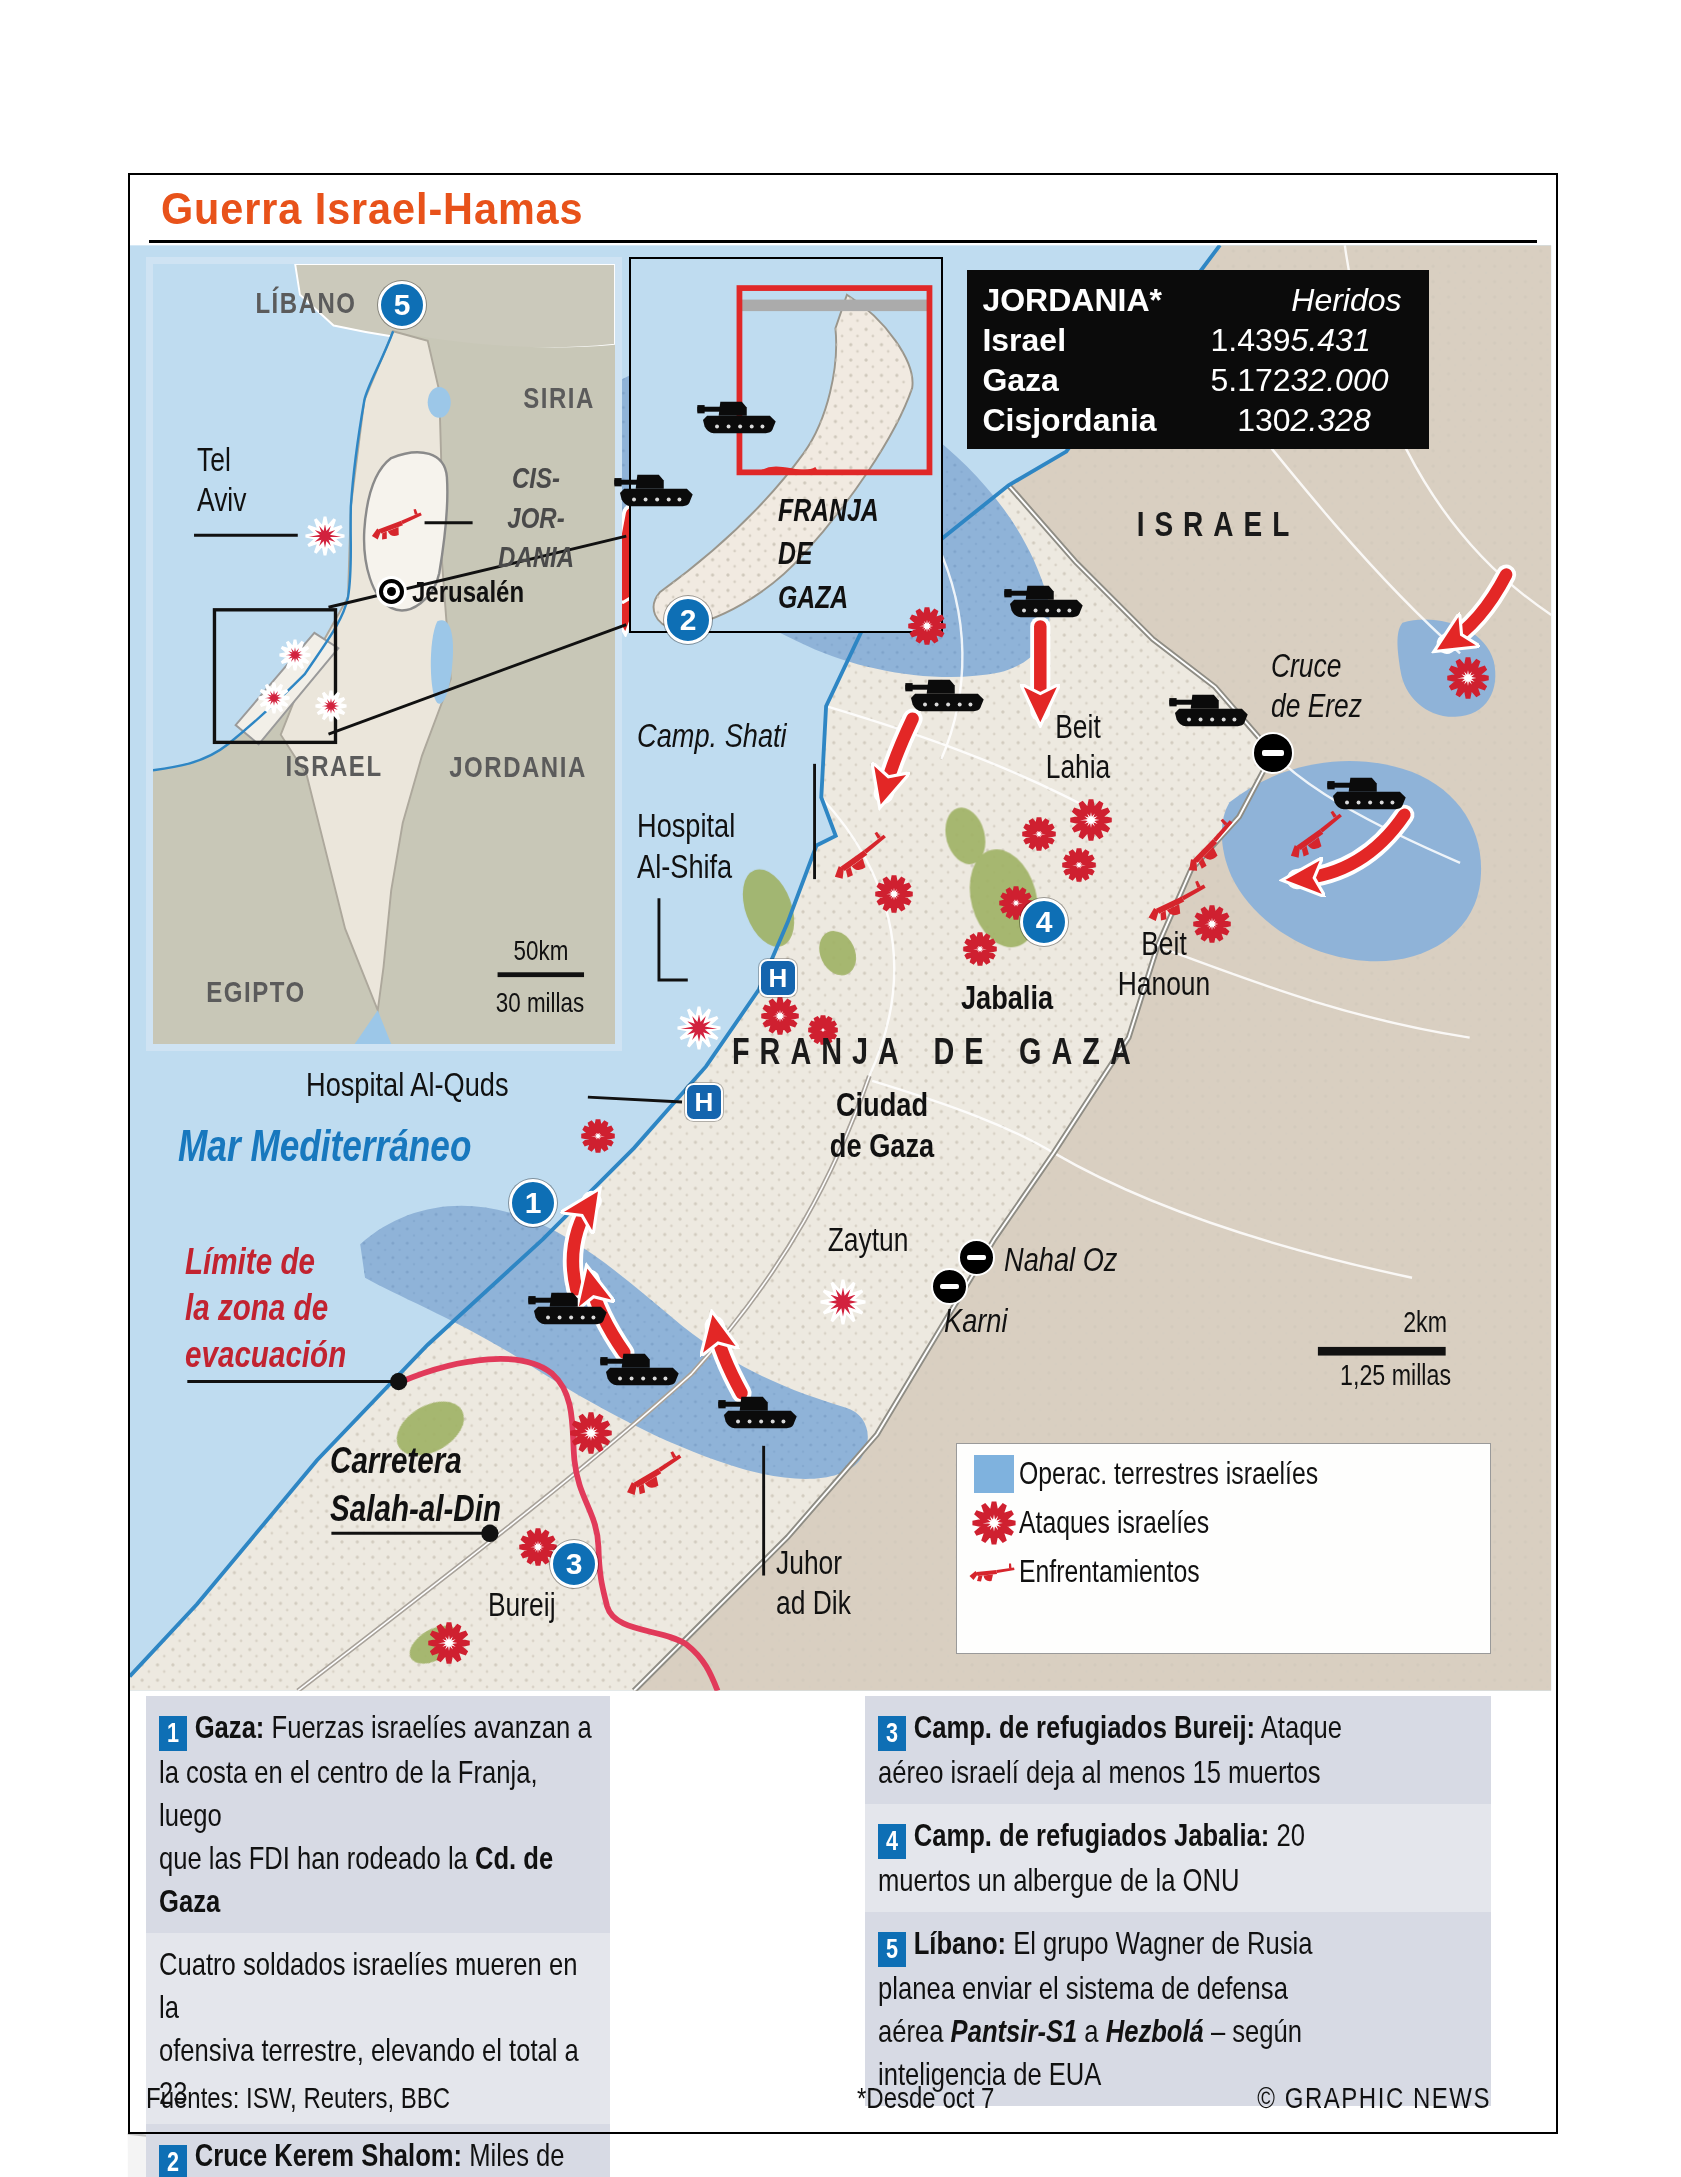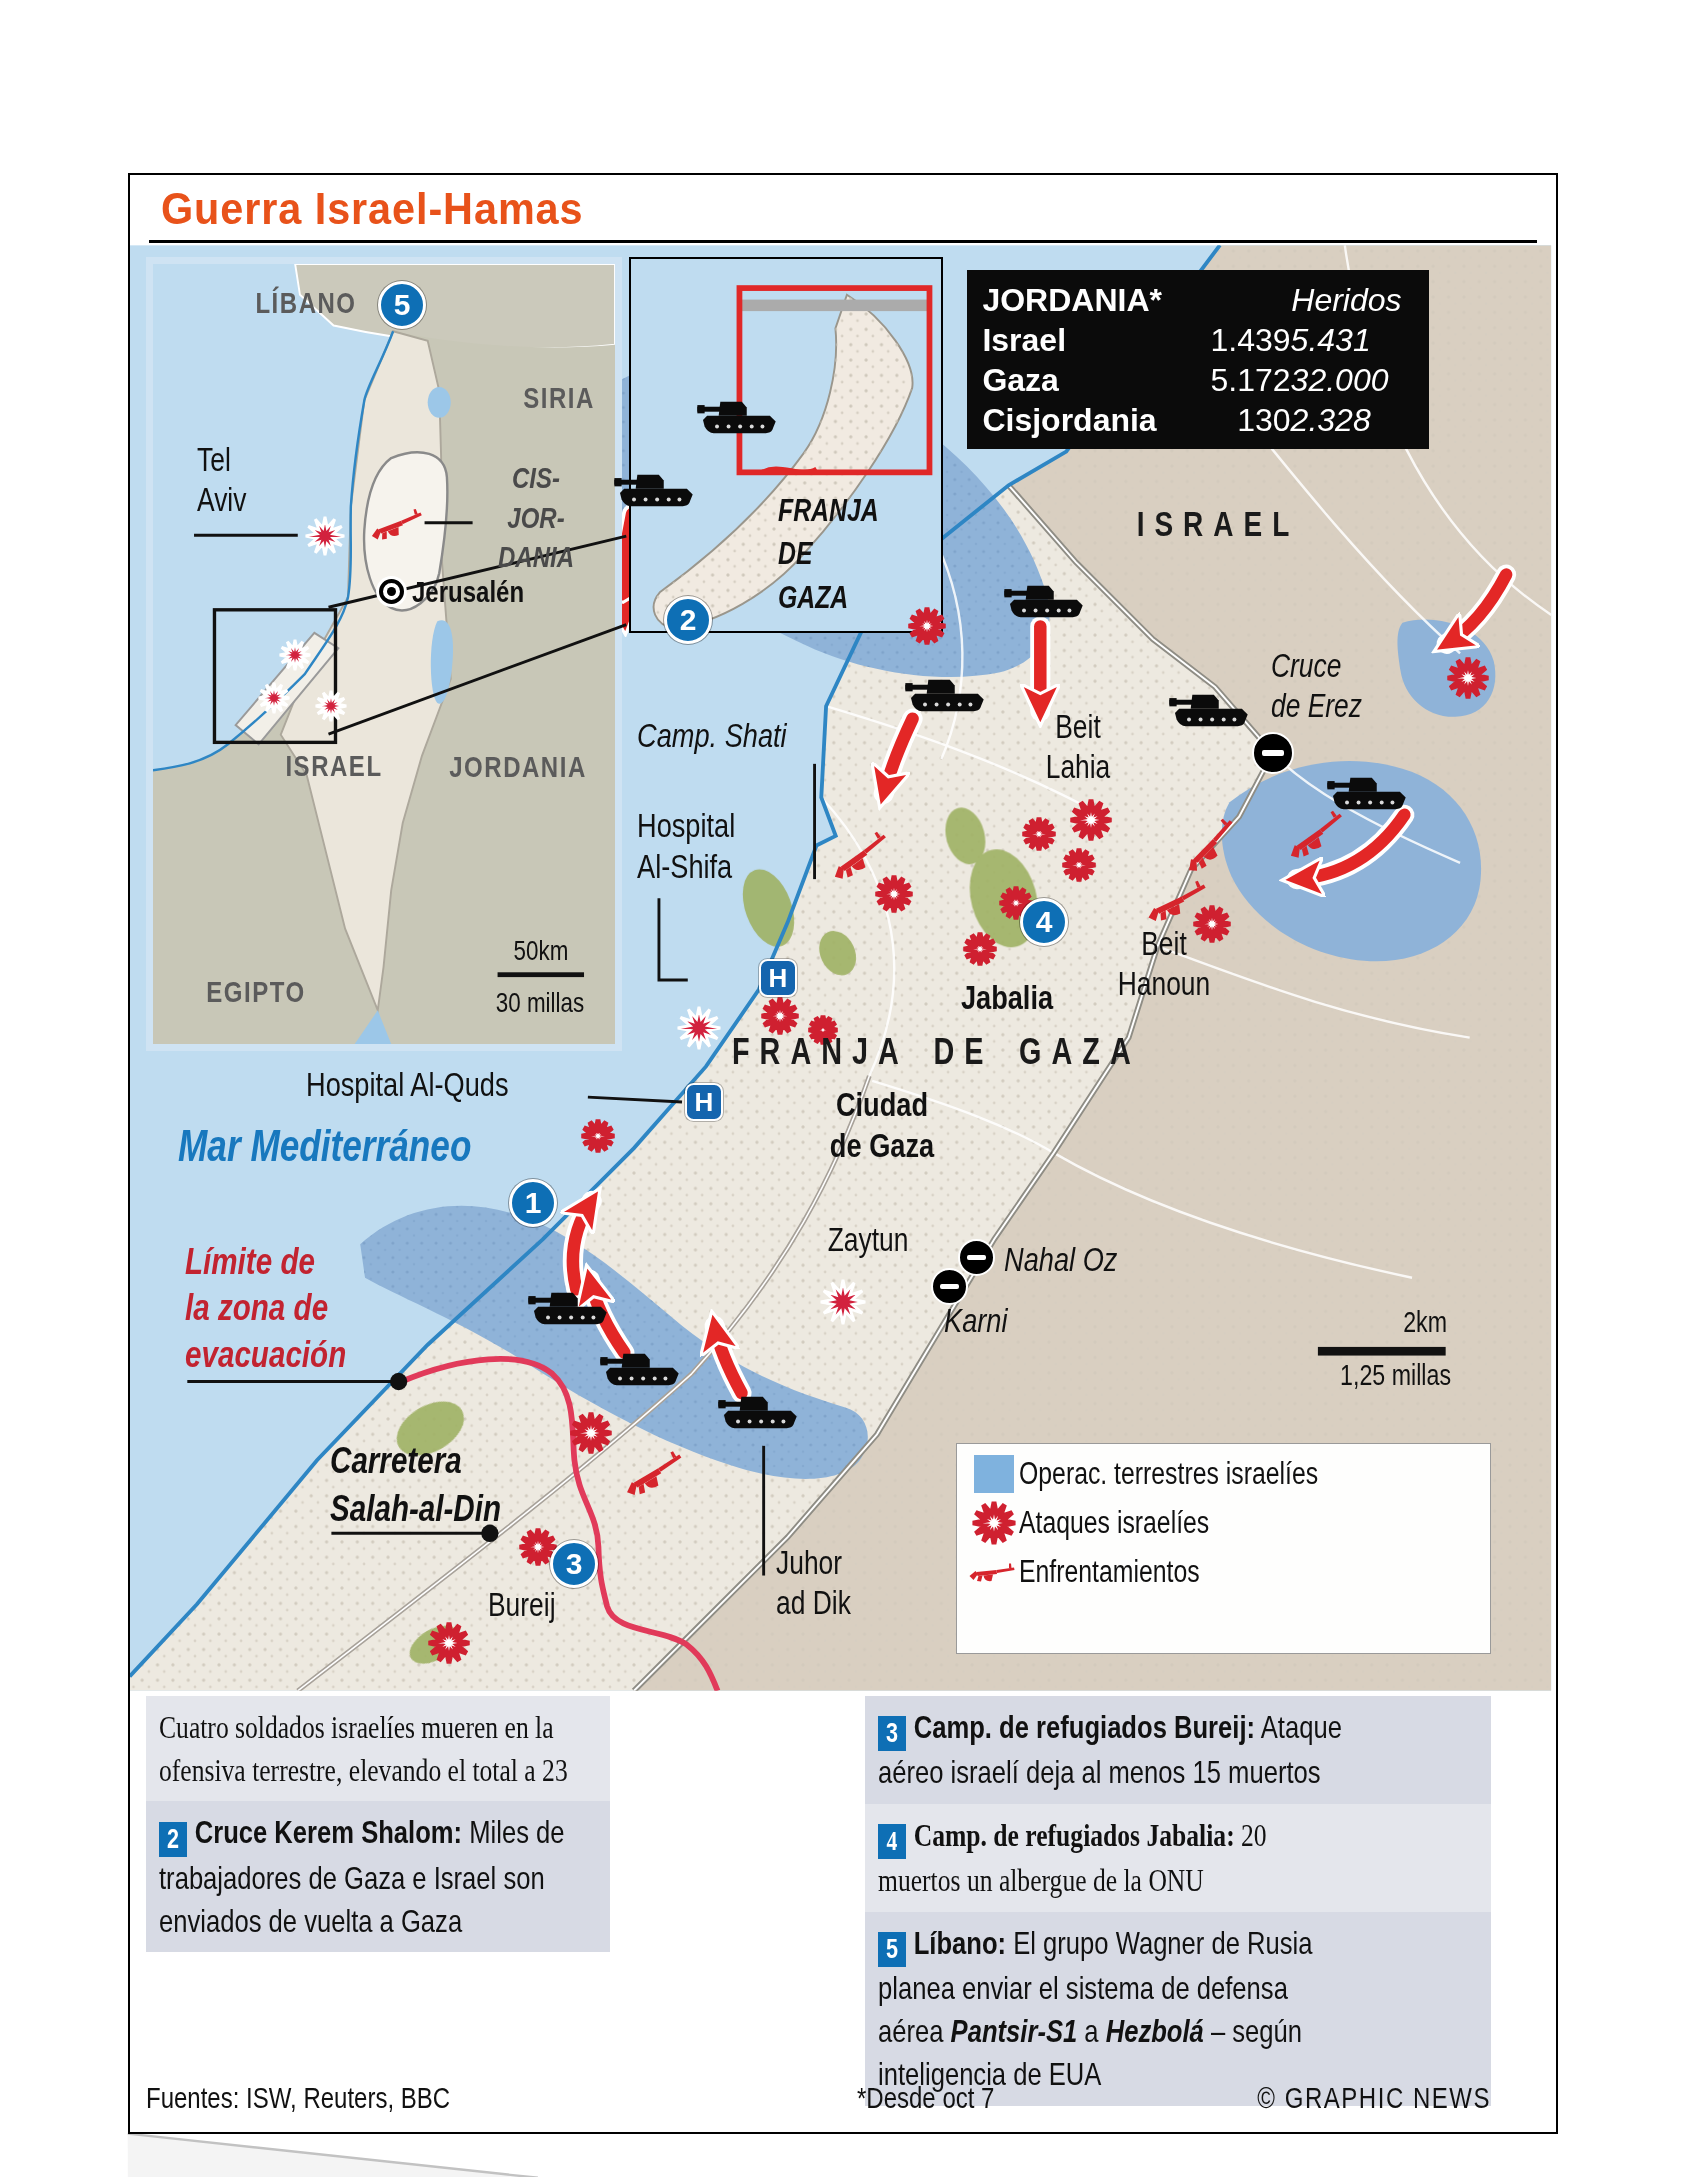--- a/index.html
+++ b/index.html
@@ -59,21 +59,21 @@
   .noentry .bar{background:#fff;border-radius:1.9px;}
   .jdot{width:25px;height:25px;border-radius:50%;border:4.8px solid #000;background:#fff;box-shadow:0 0 0 2.9px #fff;display:flex;align-items:center;justify-content:center;box-sizing:border-box;z-index:39;}
   .jdot i{width:9.6px;height:9.6px;border-radius:50%;background:#000;}
   
   .note-col{position:absolute;z-index:30;}
   #notes-left{left:146px;top:1696px;width:464px;}
   #notes-right{left:865px;top:1696px;width:626px;}
   .note{padding:9.6px 13.4px;box-sizing:border-box;font-size:32px;line-height:43px;}
   .note .tx{display:block;transform:scaleX(.8);transform-origin:0 0;width:125%;white-space:pre-line;}
   .note.dark{background:var(--note-dark);}
-  .note.light{background:var(--note-light);font-family:Liberation Serif, serif;}
+  .note.light{background:var(--note-light);}
   .nbadge{display:inline-flex;width:35px;height:35px;background:var(--badge);color:#fff;font-weight:bold;font-size:27px;align-items:center;justify-content:center;margin-right:9.6px;vertical-align:-4.8px;}
   .seg-b{font-weight:bold;}
   .seg-bi{font-weight:bold;font-style:italic;}
   #footer{position:absolute;left:146px;top:2081px;width:1345px;z-index:30;font-size:30px;}
   #footer span{position:absolute;white-space:nowrap;}
   #f-src{left:0;transform:scaleX(.8);transform-origin:0 0;}
   #f-note{left:711px;transform:scaleX(.8);transform-origin:0 0;}
   #f-credit{left:1345px;transform:translateX(-100%) scaleX(.8);transform-origin:100% 0;letter-spacing:1.9px;}
 </style>
 </head>
@@ -479,20 +479,25 @@
     </svg>
     <svg width="71" height="30" viewBox="0 0 100 42" style="position: absolute; left: 1283px; top: 819px; transform: rotate(-30deg); z-index: 37;">
       <use href="#rifle-shape"></use>
     </svg>
     <svg width="71" height="30" viewBox="0 0 100 42" style="position: absolute; left: 621px; top: 1458px; transform: rotate(-25deg); z-index: 37;">
       <use href="#rifle-shape"></use>
     </svg>
   </div>
 
 <div id="notes-left" class="note-col">
+    <div class="note dark">
+      <span class="tx"><span class="nbadge">1</span><span class="seg-b">Gaza:</span><span> Fuerzas israelíes avanzan a
+la costa en el centro de la Franja, luego
+que las FDI han rodeado la </span><span class="seg-b">Cd. de Gaza</span></span>
+    </div>
     <div class="note light">
       <span class="tx"><span>Cuatro soldados israelíes mueren en la
 ofensiva terrestre, elevando el total a 23</span></span>
     </div>
     <div class="note dark">
       <span class="tx"><span class="nbadge">2</span><span class="seg-b">Cruce Kerem Shalom:</span><span> Miles de
 trabajadores de Gaza e Israel son
 enviados de vuelta a Gaza</span></span>
     </div>
   </div>

